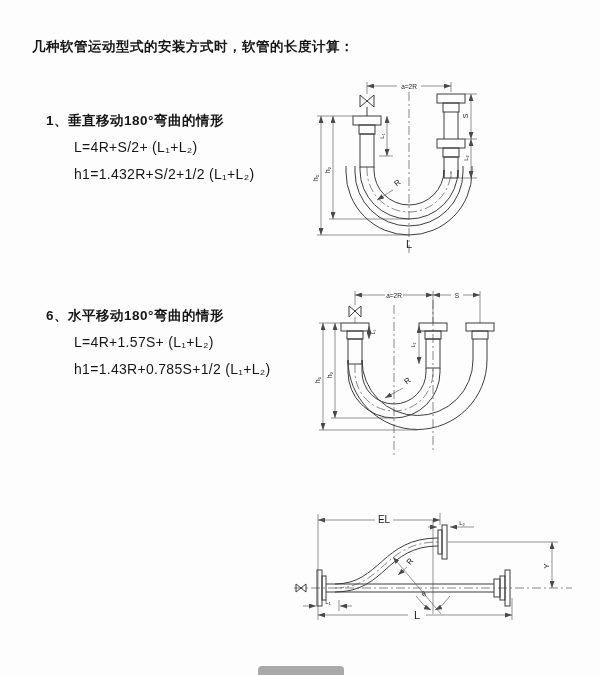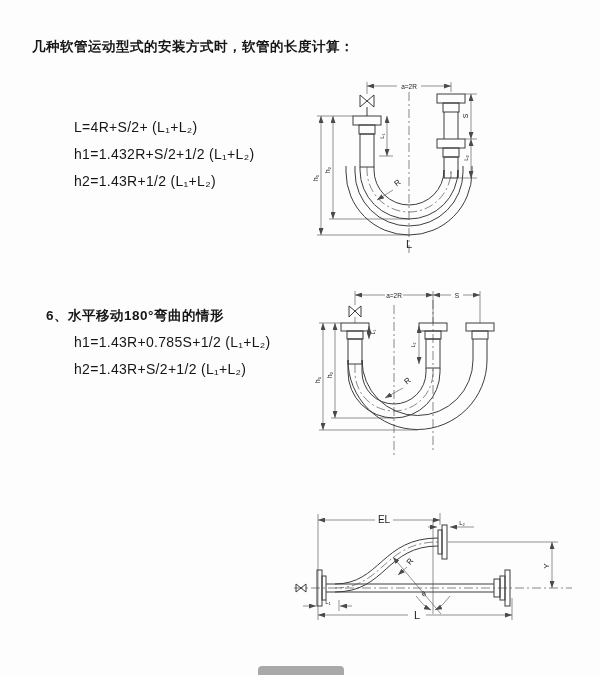--- a/index.html
+++ b/index.html
@@ -27,32 +27,32 @@
     position:absolute;left:258px;top:666px;width:86px;height:9px;
     background:#a9a9a9;border-radius:4px 4px 0 0;
   }
 </style>
 </head>
 <body>
 
 <div class="page-title">几种软管运动型式的安装方式时，软管的长度计算：</div>
 
 <div class="sec" style="top:111px">
+  <div class="heading">1、垂直移动180°弯曲的情形</div>
   <div class="formulas">
     <div class="formula">L=4R+S/2+ (L₁+L₂)</div>
     <div class="formula">h1=1.432R+S/2+1/2 (L₁+L₂)</div>
-    <div class="formula">h2=1.43R+1/2 (L₁+L₂)</div>
   </div>
 </div>
 
 <div class="sec" style="top:306px">
   <div class="heading">6、水平移动180°弯曲的情形</div>
   <div class="formulas">
+    <div class="formula">L=4R+1.57S+ (L₁+L₂)</div>
     <div class="formula">h1=1.43R+0.785S+1/2 (L₁+L₂)</div>
-    <div class="formula">h2=1.43R+S/2+1/2 (L₁+L₂)</div>
   </div>
 </div>
 
 <div class="sec" style="top:524px">
 </div>
 
 <div class="diag" style="left:313px;top:70px">
 <svg width="285" height="196" viewBox="0 0 285 196">
   <defs>
     <marker id="arrA" markerUnits="userSpaceOnUse" markerWidth="7" markerHeight="5" refX="7" refY="2.5" orient="auto-start-reverse">

